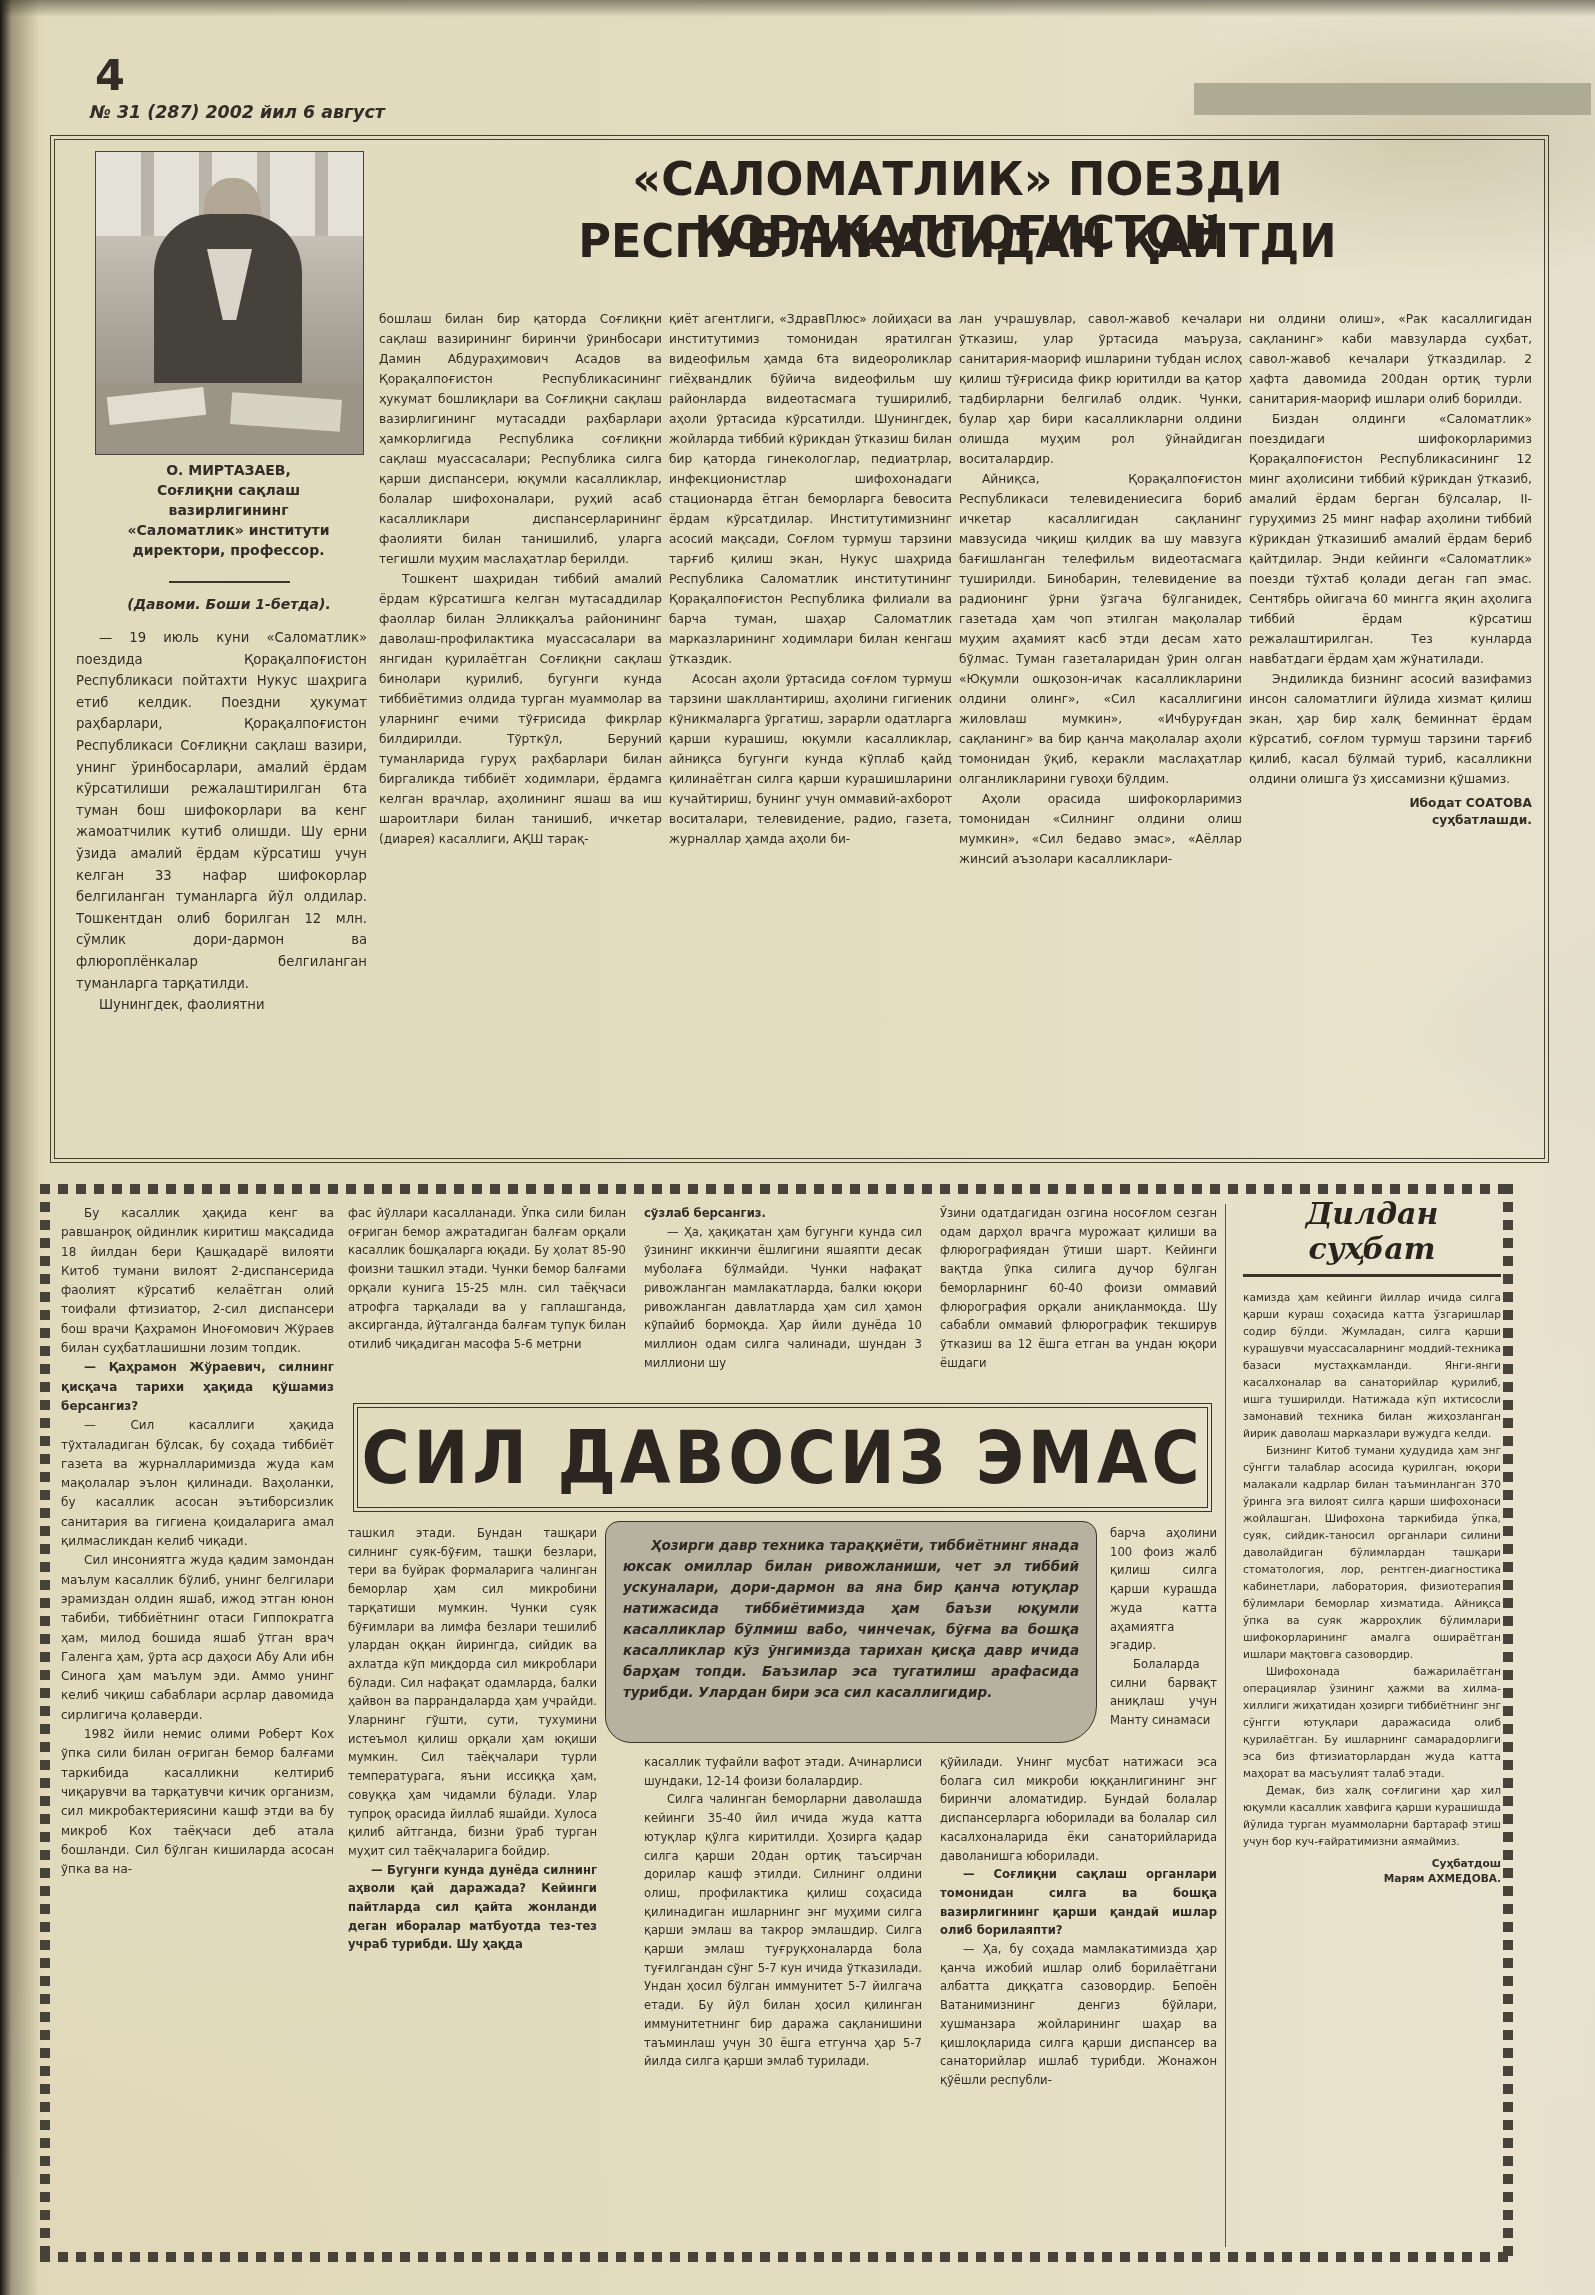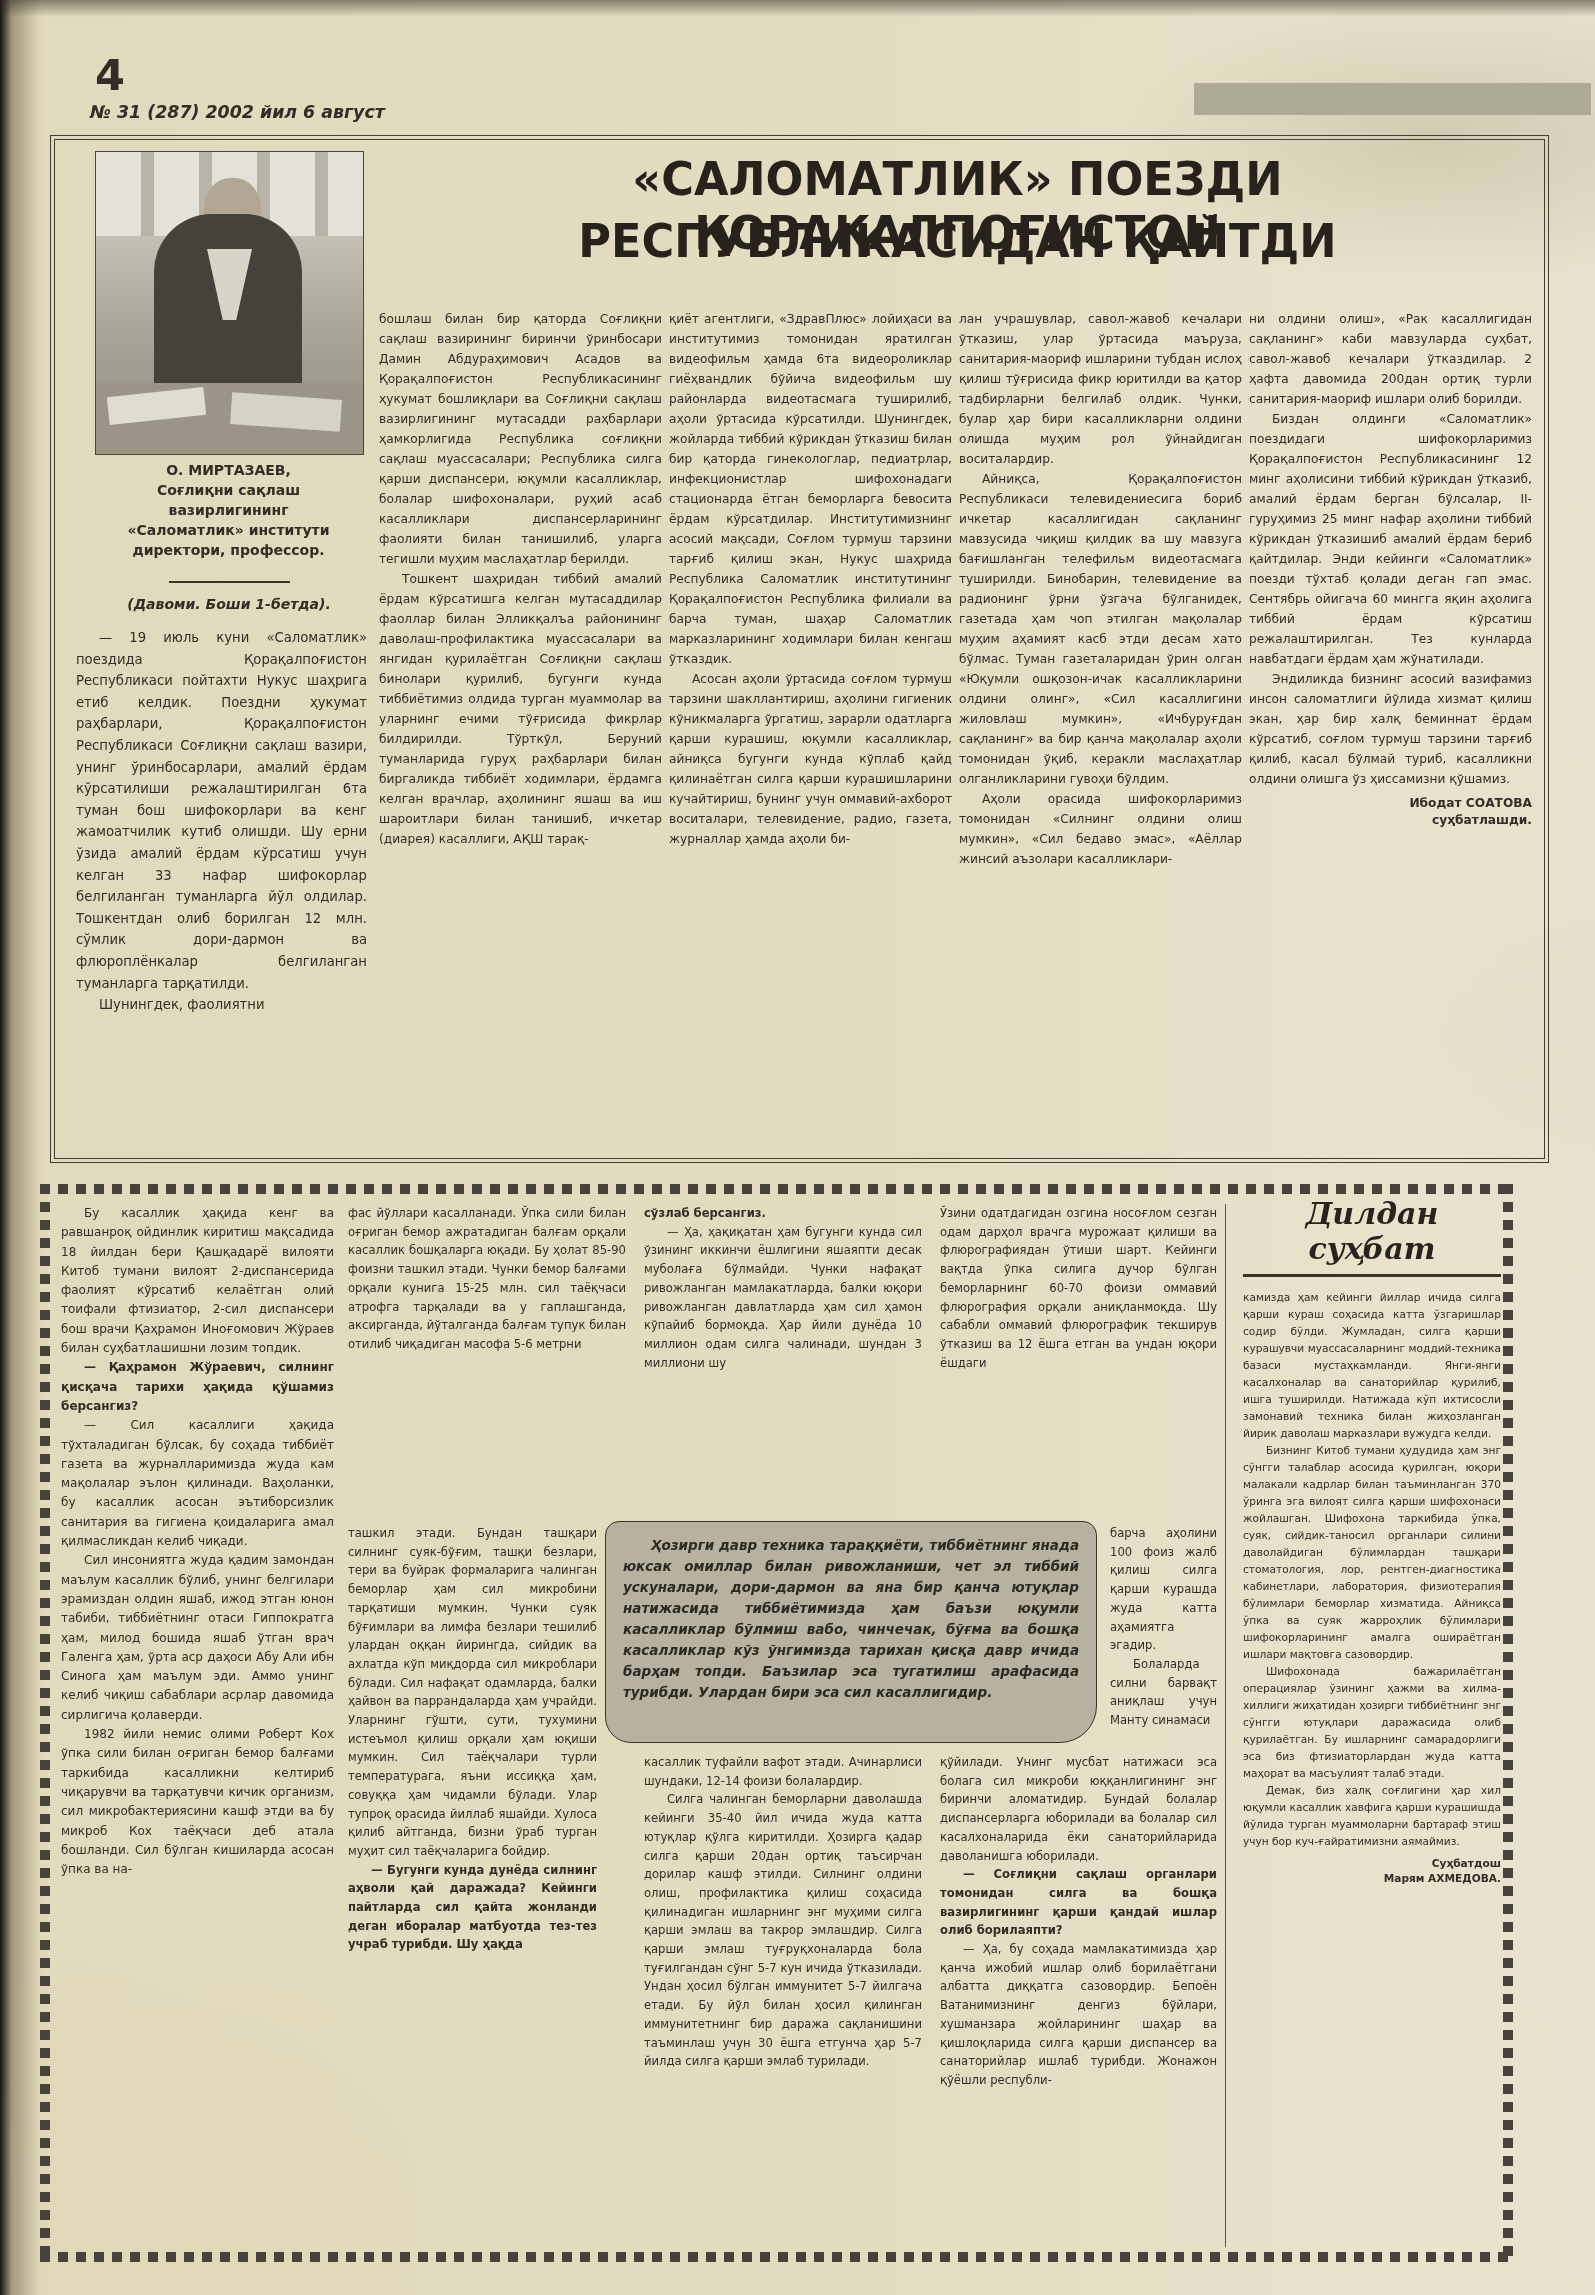--- a/index.html
+++ b/index.html
@@ -182,23 +182,28 @@
 
   <div class="iv-mid">
     <div class="blk b-top col">
         <p class="para cont">фас йўллари касалланади. Ўпка сили билан оғриган бемор ажратадиган балғам орқали касаллик бошқаларга юқади. Бу ҳолат 85-90 фоизни ташкил этади. Чунки бемор балғами орқали кунига 15-25 млн. сил таёқчаси атрофга тарқалади ва у гаплашганда, аксирганда, йўталганда балғам тупук билан отилиб чиқадиган масофа 5-6 метрни</p>
       </div>
     <div class="blk c-top col">
         <p class="para q cont">сўзлаб берсангиз.</p>
         <p class="para">— Ҳа, ҳақиқатан ҳам бугунги кунда сил ўзининг иккинчи ёшлигини яшаяпти десак муболаға бўлмайди. Чунки нафақат ривожланган мамлакатларда, балки юқори ривожланган давлатларда ҳам сил ҳамон кўпайиб бормоқда. Ҳар йили дунёда 10 миллион одам силга чалинади, шундан 3 миллиони шу</p>
       </div>
     <div class="blk d-top col">
-        <p class="para cont">Ўзини одатдагидан озгина носоғлом сезган одам дарҳол врачга мурожаат қилиши ва флюрографиядан ўтиши шарт. Кейинги вақтда ўпка силига дучор бўлган беморларнинг 60-70 фоизи оммавий флюрография орқали аниқланмоқда. Шу сабабли оммавий флюрографик текширув ўтказиш ва 12 ёшга етган ва ундан юқори ёшдаги</p>
-      </div>
-
+        <p class="para cont">Ўзини одатдагидан озгина носоғлом сезган одам дарҳол врачга мурожаат қилиши ва флюрографиядан ўтиши шарт. Кейинги вақтда ўпка силига дучор бўлган беморларнинг 60-40 фоизи оммавий флюрография орқали аниқланмоқда. Шу сабабли оммавий флюрографик текширув ўтказиш ва 12 ёшга етган ва ундан юқори ёшдаги</p>
+      </div>
+
+    <div class="sil-box">
+      <div class="sil-box-in">
+        <span class="sil-title">СИЛ ДАВОСИЗ ЭМАС</span>
+      </div>
+    </div>
 
     <div class="blk b-rest col">
         <p class="para cont">ташкил этади. Бундан ташқари силнинг суяк-бўғим, ташқи безлари, тери ва буйрак формаларига чалинган беморлар ҳам сил микробини тарқатиши мумкин. Чунки суяк бўғимлари ва лимфа безлари тешилиб улардан оққан йирингда, сийдик ва ахлатда кўп миқдорда сил микроблари бўлади. Сил нафақат одамларда, балки ҳайвон ва паррандаларда ҳам учрайди. Уларнинг гўшти, сути, тухумини истеъмол қилиш орқали ҳам юқиши мумкин. Сил таёқчалари турли температурага, яъни иссиққа ҳам, совуққа ҳам чидамли бўлади. Улар тупроқ орасида йиллаб яшайди. Хулоса қилиб айтганда, бизни ўраб турган муҳит сил таёқчаларига бойдир.</p>
         <p class="para q">— Бугунги кунда дунёда силнинг аҳволи қай даражада? Кейинги пайтларда сил қайта жонланди деган иборалар матбуотда тез-тез учраб турибди. Шу ҳақда</p>
       </div>
 
     <div class="gray-box">
       <p class="bx">Ҳозирги давр техника тараққиёти, тиббиётнинг янада юксак омиллар билан ривожланиши, чет эл тиббий ускуналари, дори-дармон ва яна бир қанча ютуқлар натижасида тиббиётимизда ҳам баъзи юқумли касалликлар бўлмиш вабо, чинчечак, бўғма ва бошқа касалликлар кўз ўнгимизда тарихан қисқа давр ичида барҳам топди. Баъзилар эса тугатилиш арафасида турибди. Улардан бири эса сил касаллигидир.</p>
     </div>
 

